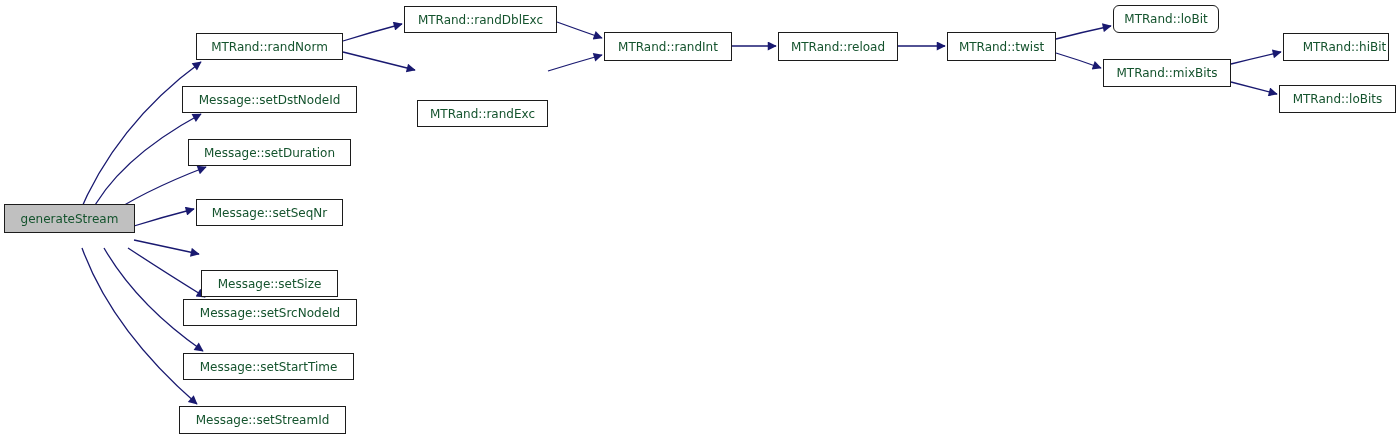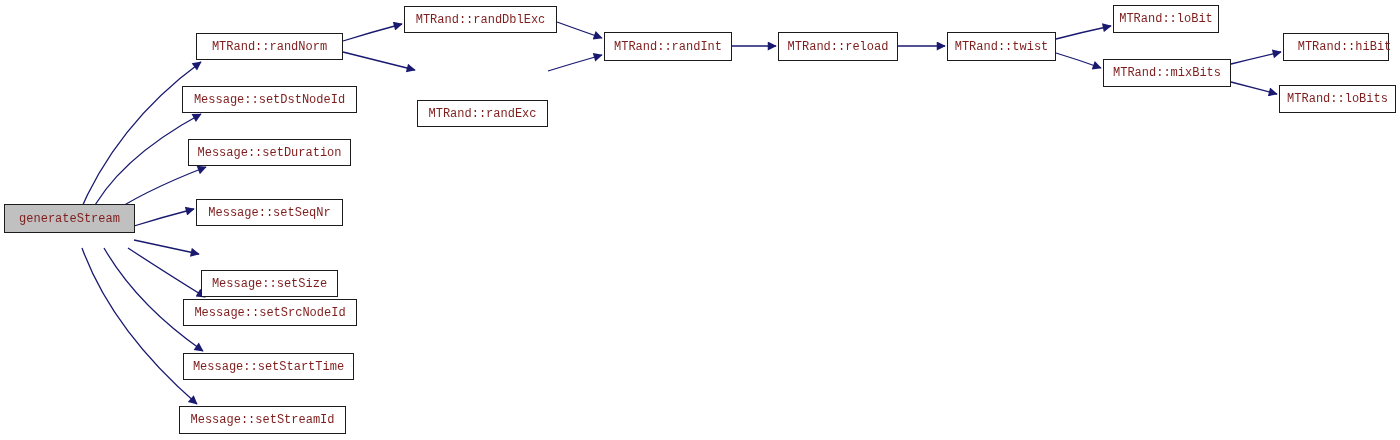--- a/index.html
+++ b/index.html
@@ -25,29 +25,28 @@
   }
   .edge {
     fill: none;
     stroke-width: 1.3px;
   }
   .node {
     position: absolute;
     box-sizing: border-box;
     background: #ffffff;
     border: 1.5px solid #1c1c1c;
-    color: #7f1d1d;
+    color: #14532d;
     display: flex;
     align-items: center;
     justify-content: center;
     font-size: 12px;
     line-height: 1;
     white-space: nowrap;
     cursor: pointer;
-    font-family: Liberation Mono, monospace;
   }
   .node.highlight {
     background: #c0c0c0;
     cursor: default;
   }
 </style>
 </head>
 <body>
 
 <div id="stage">
@@ -84,17 +83,17 @@
     <div class="node" style="left: 196px; top: 199px; width: 147px; height: 27px;">Message::setSeqNr</div>
     <div class="node" style="left: 201px; top: 246px; width: 137px; height: 27px; margin-top: 24px;">Message::setSize</div>
     <div class="node" style="left: 183px; top: 299px; width: 174px; height: 27px;">Message::setSrcNodeId</div>
     <div class="node" style="left: 183px; top: 353px; width: 171px; height: 27px;">Message::setStartTime</div>
     <div class="node" style="left: 179px; top: 406px; width: 167px; height: 28px;">Message::setStreamId</div>
     <div class="node" style="left: 404px; top: 6px; width: 153px; height: 27px;">MTRand::randDblExc</div>
     <div class="node" style="left: 417px; top: 60px; width: 131px; height: 27px; margin-top: 40px;">MTRand::randExc</div>
     <div class="node" style="left: 604px; top: 32px; width: 128px; height: 29px;">MTRand::randInt</div>
     <div class="node" style="left: 778px; top: 32px; width: 120px; height: 29px;">MTRand::reload</div>
     <div class="node" style="left: 947px; top: 32px; width: 109px; height: 29px;">MTRand::twist</div>
-    <div class="node" style="left: 1113px; top: 5px; width: 106px; height: 28px;">MTRand::loBit</div>
+    <div class="node" style="left: 1113px; top: 5px; width: 106px; height: 28px; border-radius: 6px;">MTRand::loBit</div>
     <div class="node" style="left: 1103px; top: 59px; width: 128px; height: 28px;">MTRand::mixBits</div>
     <div class="node" style="left: 1283px; top: 33px; width: 106px; height: 28px; padding-left: 17px;">MTRand::hiBit</div>
     <div class="node" style="left: 1279px; top: 85px; width: 117px; height: 28px;">MTRand::loBits</div>
   </div>
 
 </body></html>

